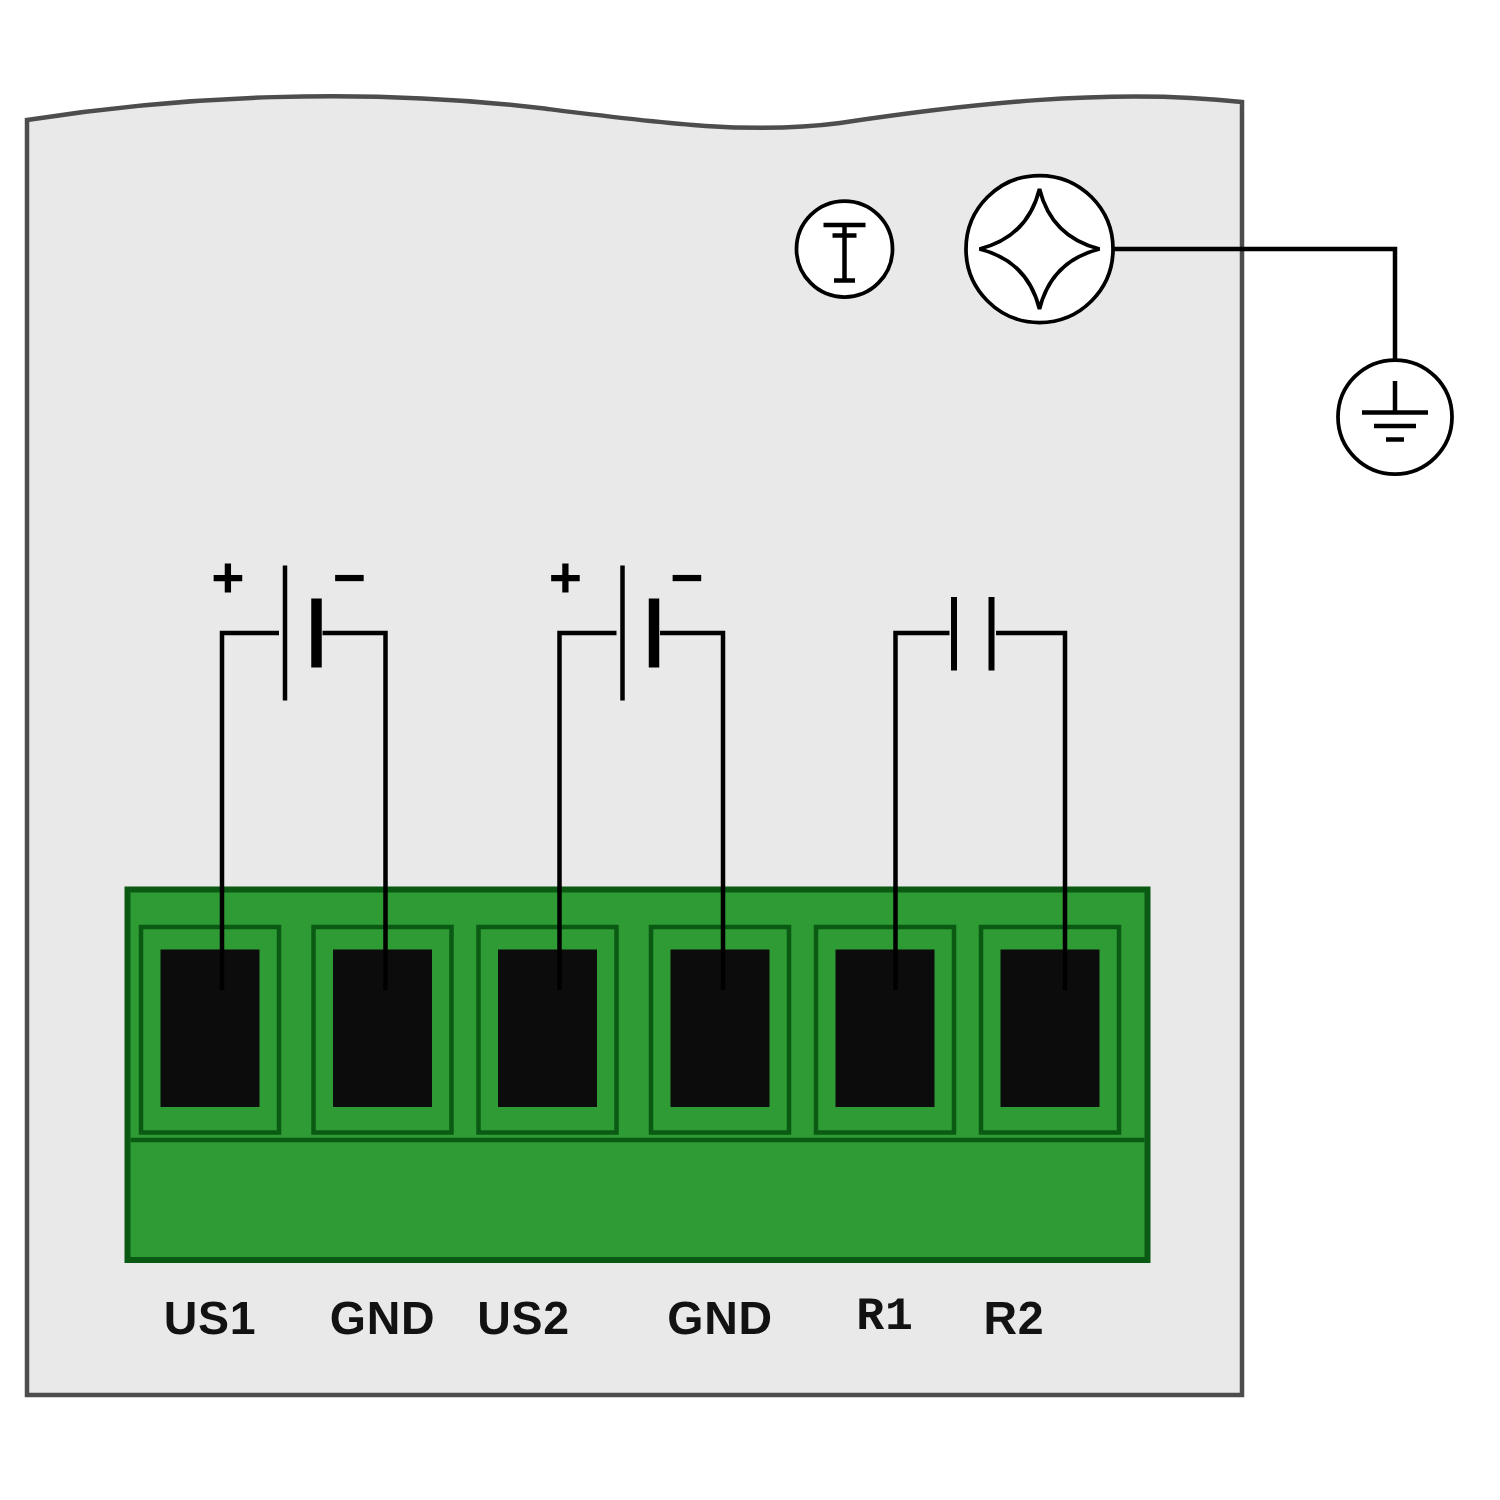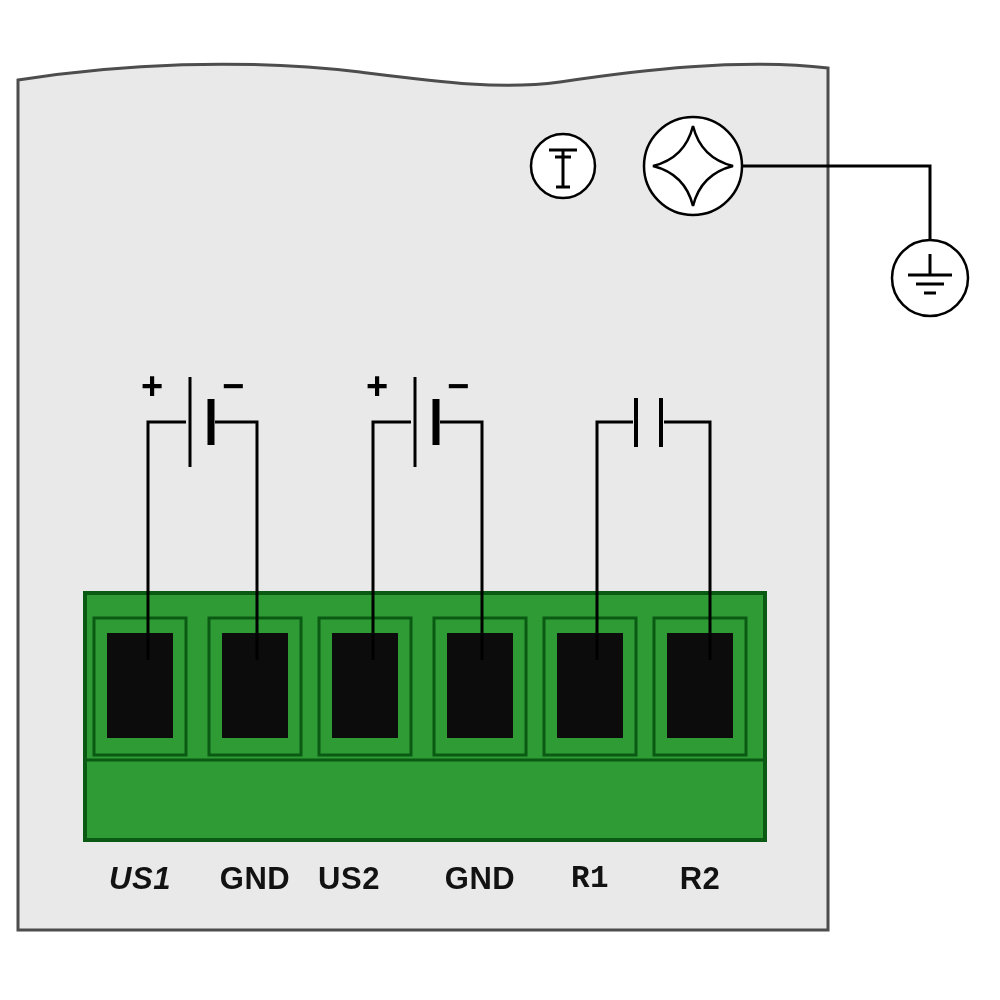--- a/index.html
+++ b/index.html
@@ -110,20 +110,20 @@
         <line x1="924" y1="293" x2="936" y2="293" style="stroke-width:3;"></line>
       </g>
     </g>
   </svg>
 
   <div class="sign" style="left:152px; top:386px;">+</div>
   <div class="sign" style="left:233px; top:386px;">−</div>
   <div class="sign" style="left:377px; top:386px;">+</div>
   <div class="sign" style="left:458px; top:386px;">−</div>
 
-  <div class="tlabel" style="left:140px;font-style:italic;">US1</div>
+  <div class="tlabel" style="left:140px;">US1</div>
   <div class="tlabel" style="left:255px;">GND</div>
   <div class="tlabel" style="left:349px;">US2</div>
   <div class="tlabel" style="left:480px;">GND</div>
   <div class="tlabel" style="left:590px;font-family:Liberation Mono, monospace;">R1</div>
-  <div class="tlabel" style="left:700px;">R2</div>
+  <div class="tlabel" style="left:676px;">R2</div>
 
 </div>
 
 </body></html>

